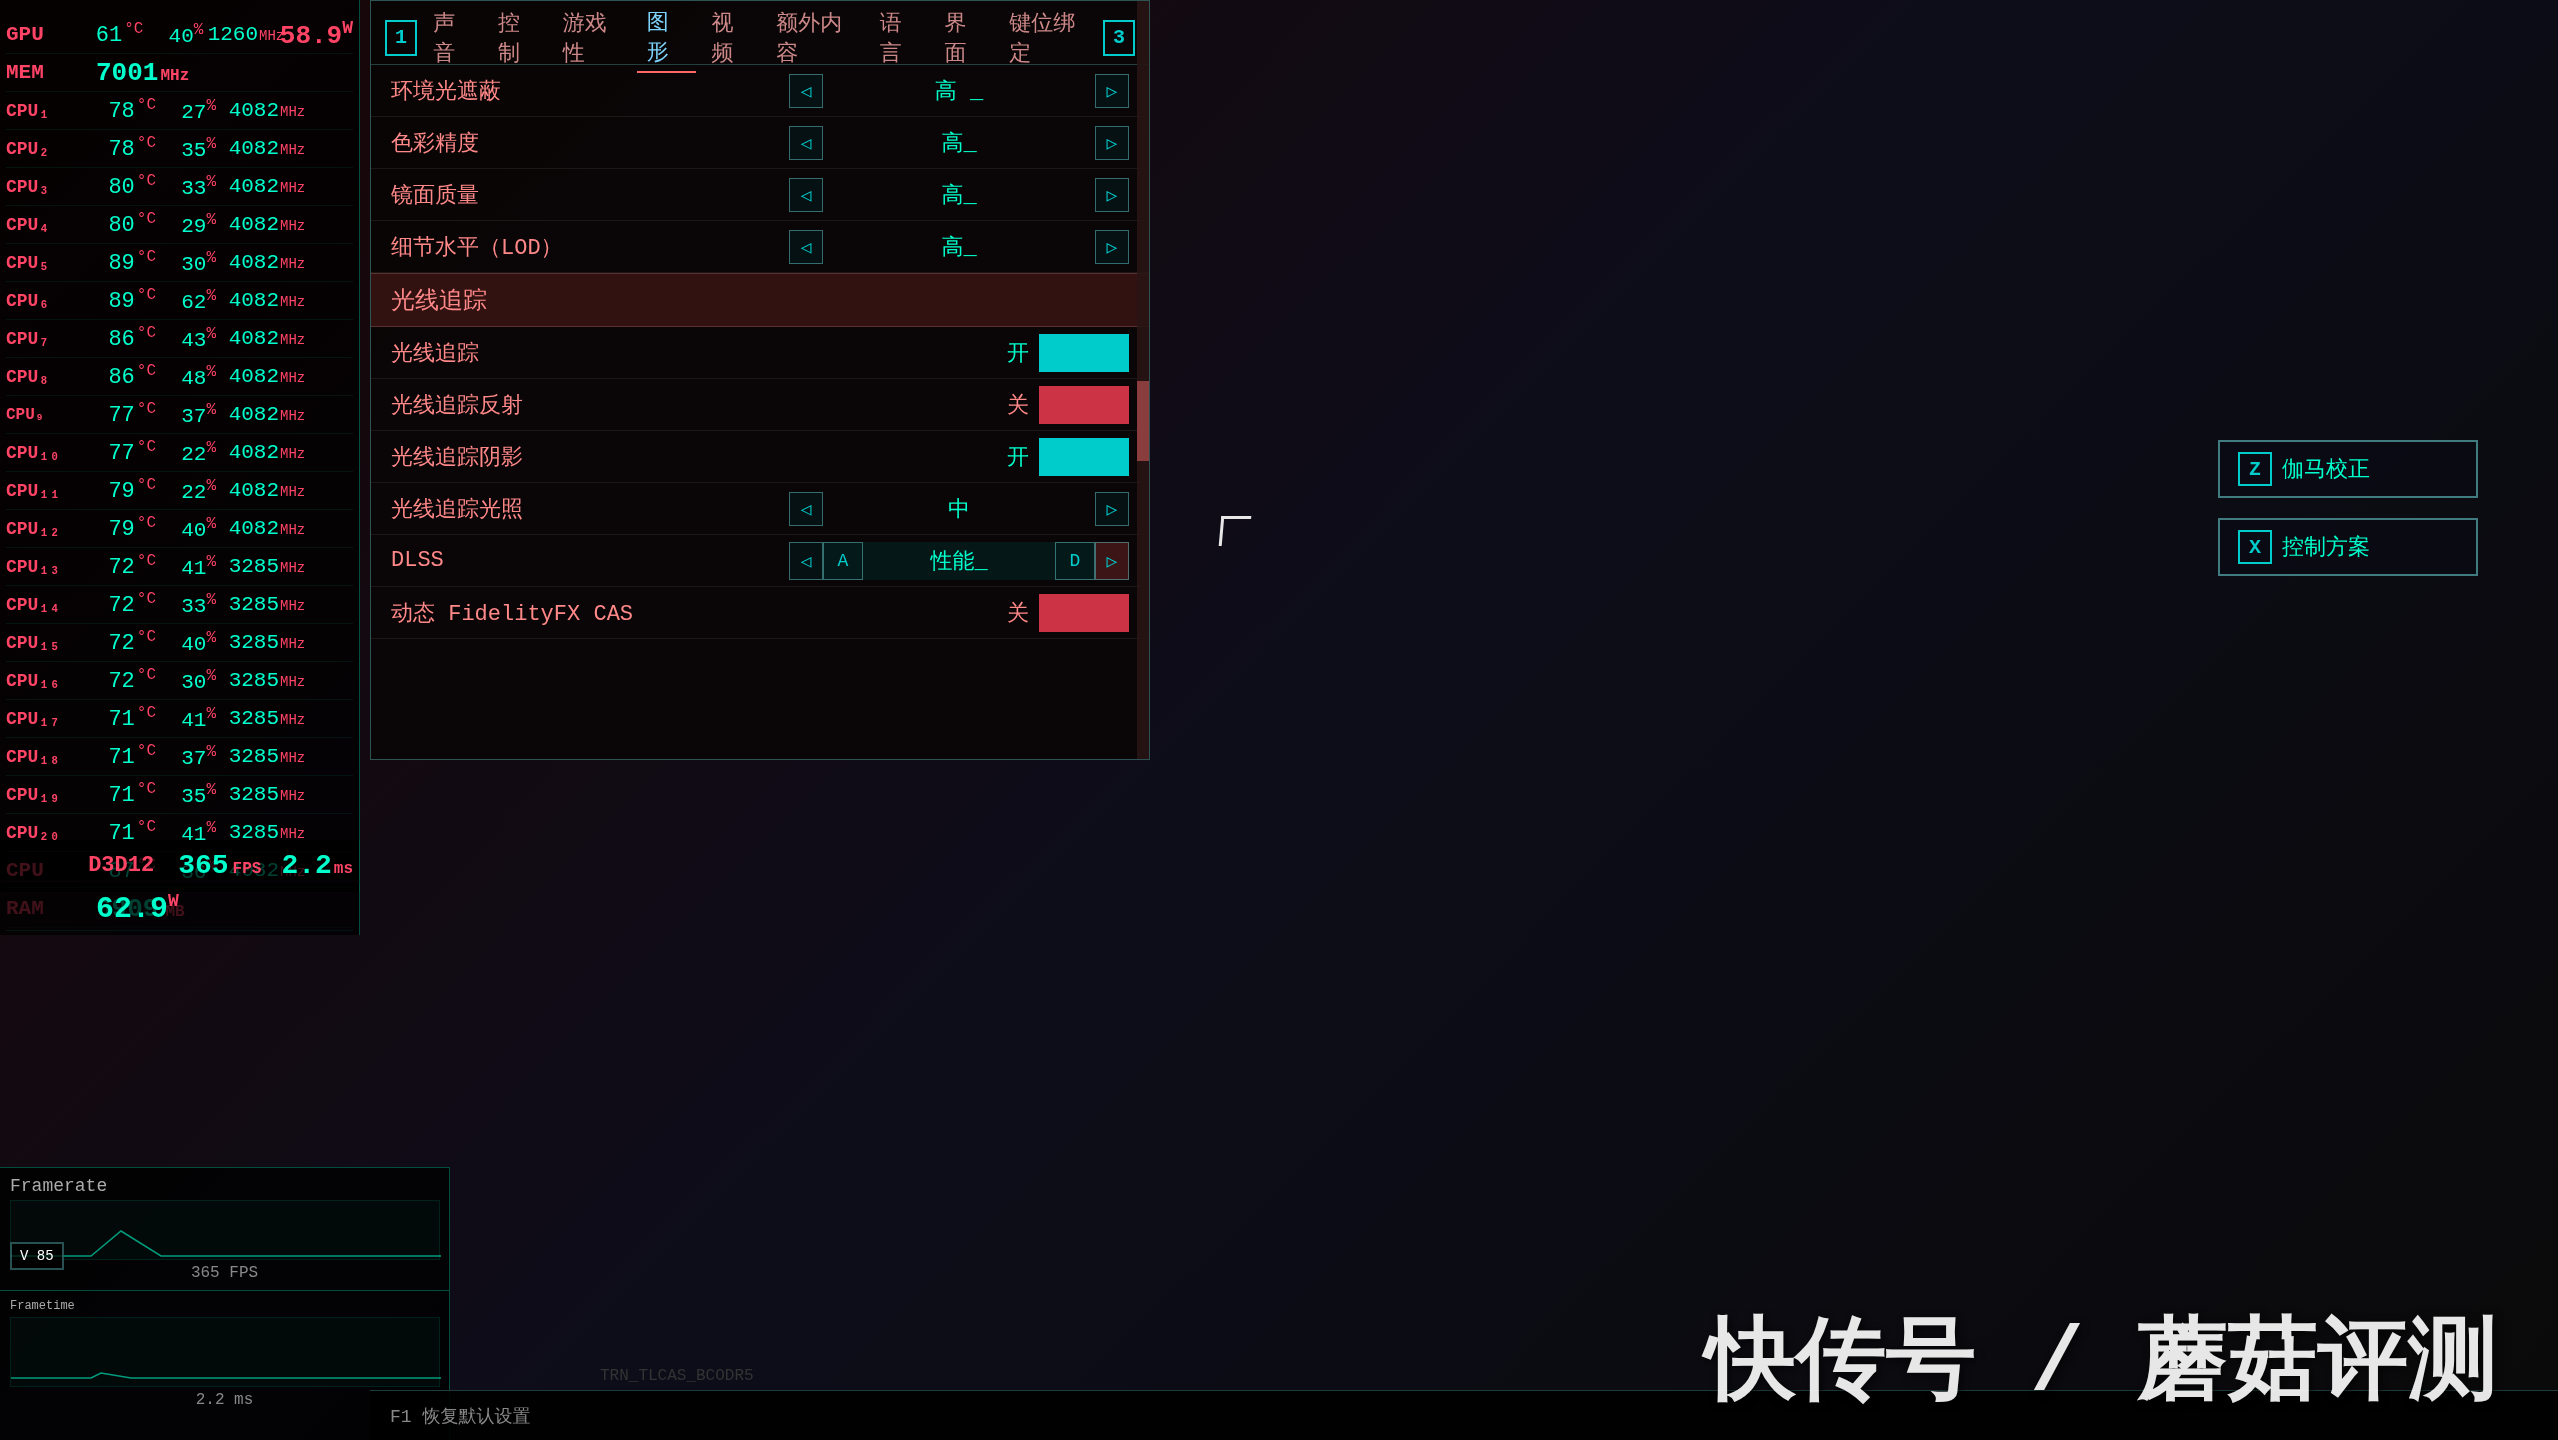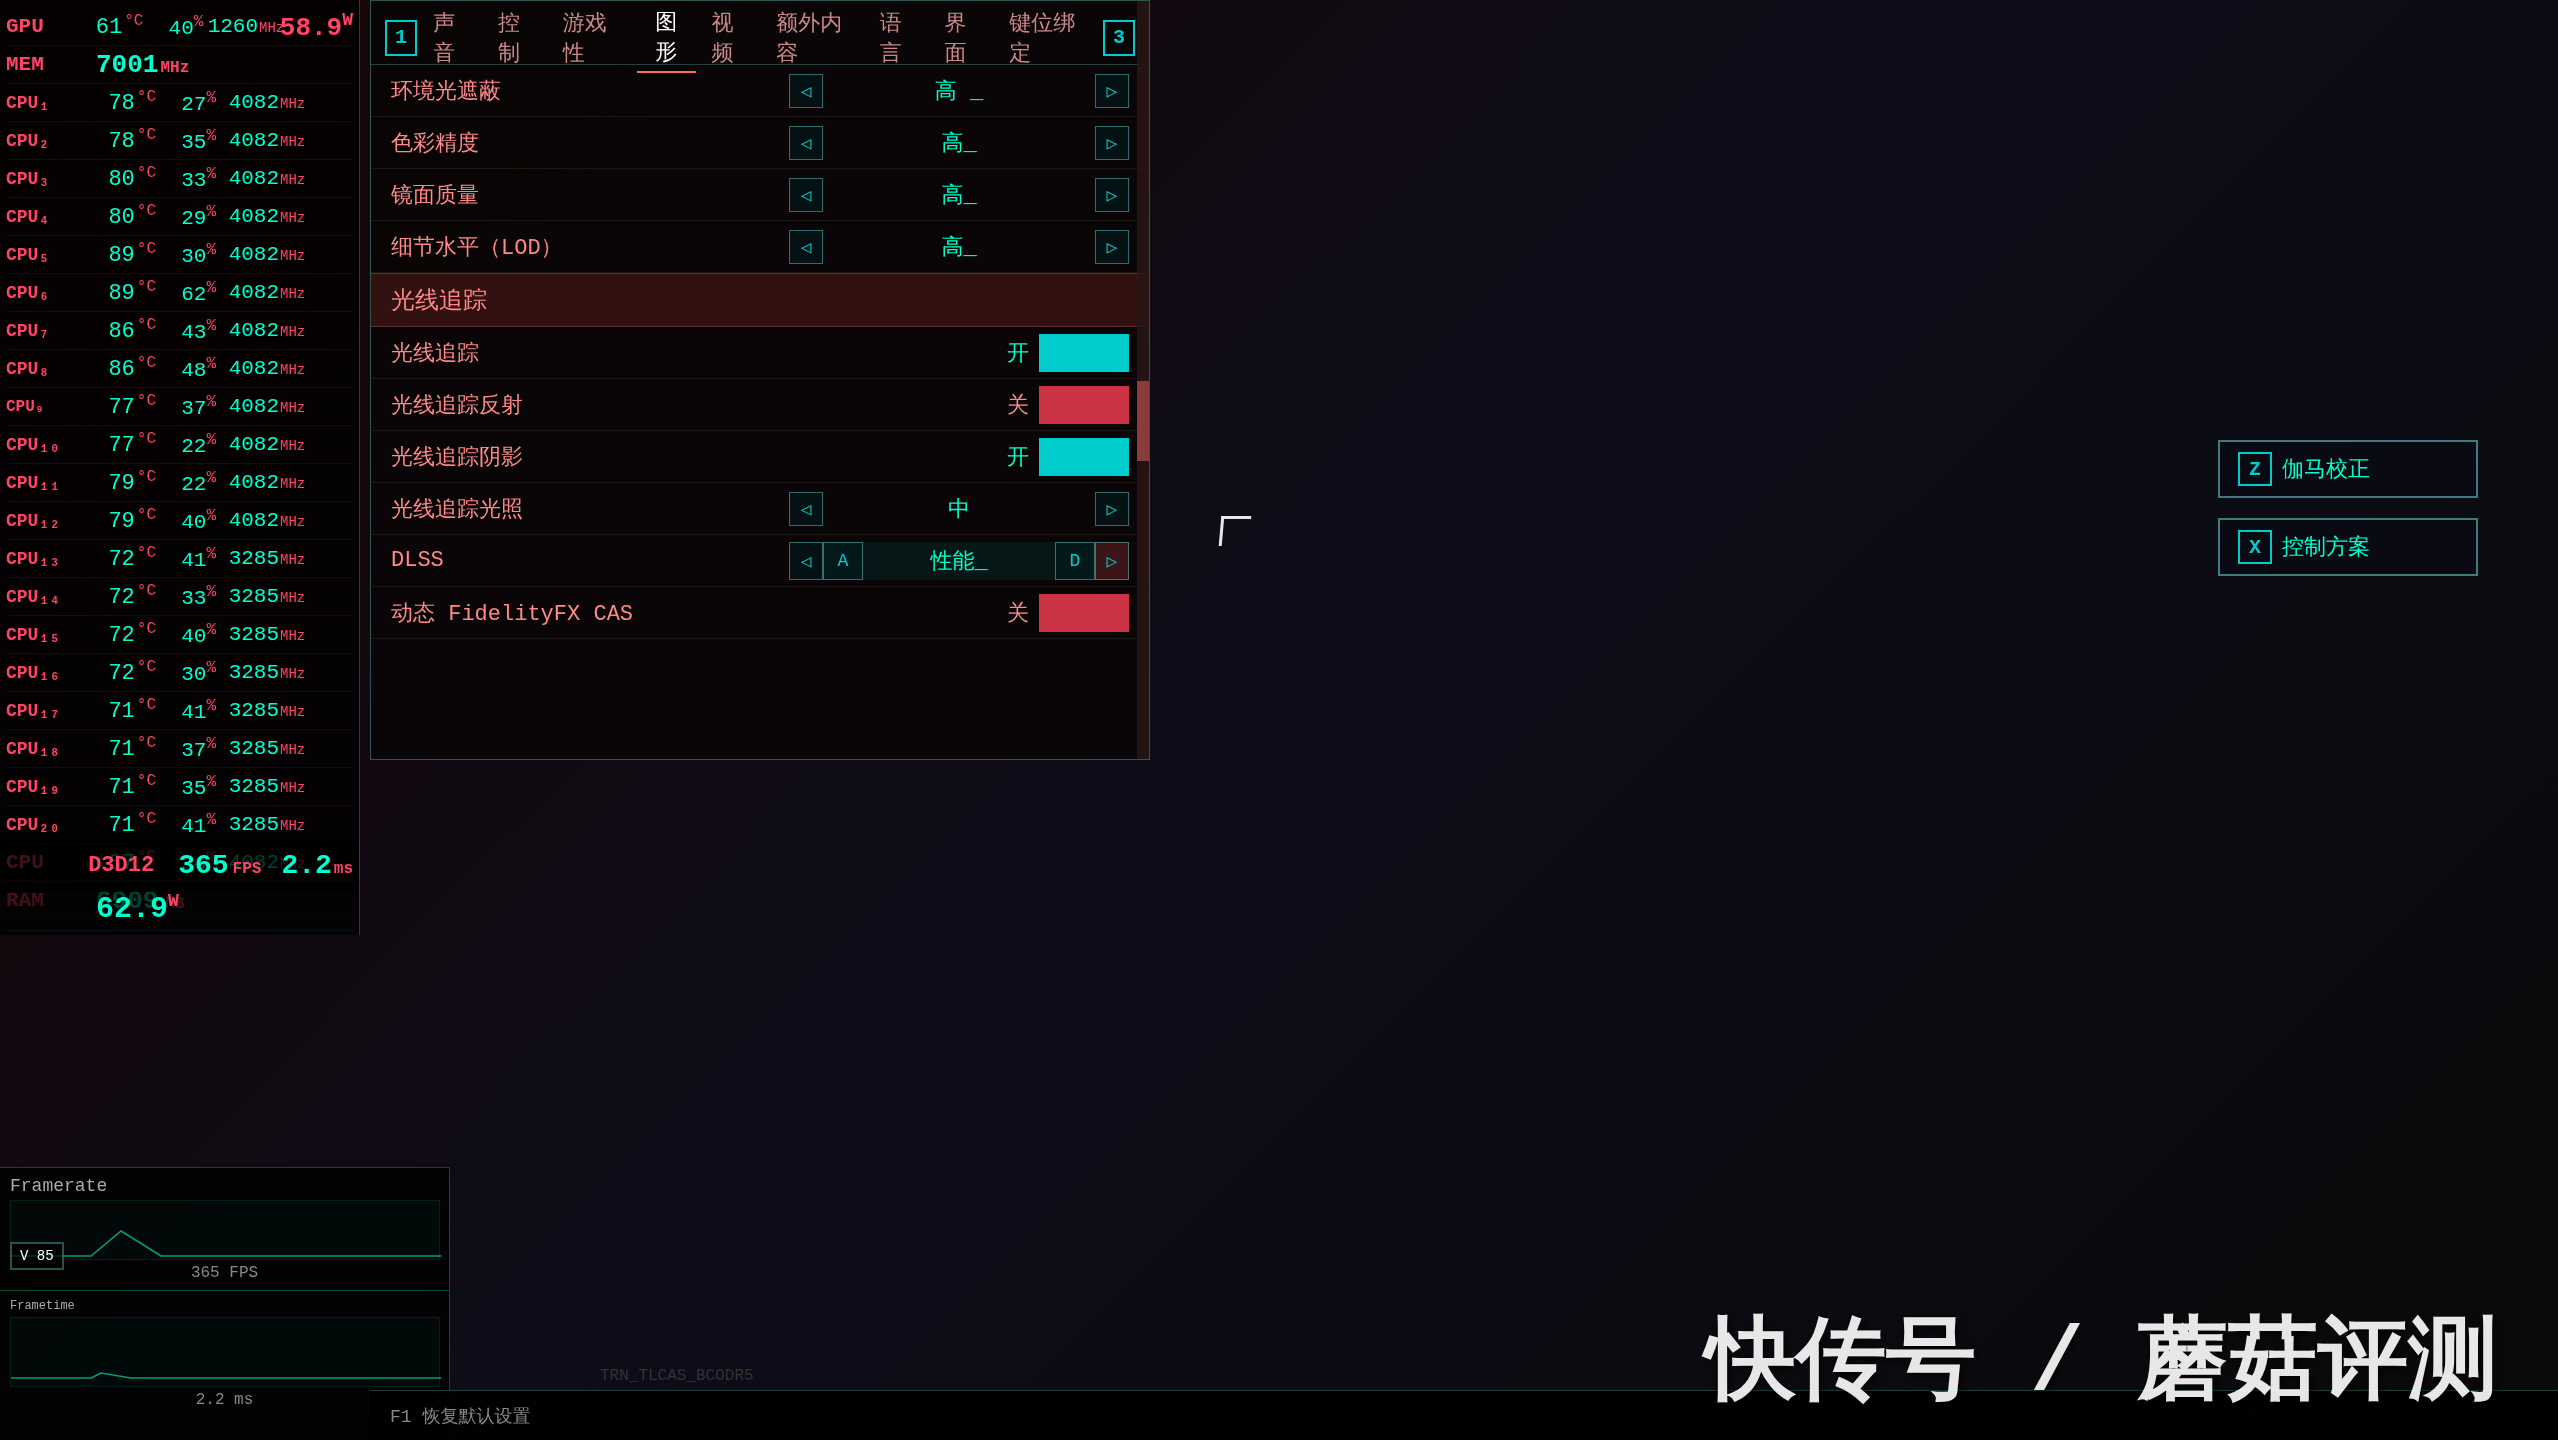--- a/index.html
+++ b/index.html
@@ -21,21 +21,21 @@
 
     
     .hud-panel {
       position: absolute;
       top: 0;
       left: 0;
       width: 360px;
       height: 880px;
       background: rgba(0,0,0,0.75);
       border-right: 1px solid rgba(0,255,200,0.3);
-      padding: 8px 6px;
+      padding: 16px 6px;
       font-size: 22px;
       color: #00ffcc;
       font-family: 'Courier New', monospace;
     }
 
     .hud-row {
       display: flex;
       align-items: center;
       height: 38px;
       border-bottom: 1px solid rgba(0,100,80,0.2);
@@ -125,23 +125,22 @@
 
     .tab-item {
       color: #cc8888;
       font-size: 22px;
       padding: 4px 10px;
       cursor: pointer;
       font-family: 'Courier New', monospace;
     }
 
     .tab-item.active {
-      color: #ffffff;
+      color: #7dd3fc;
       border-bottom: 2px solid #ff6666;
-      text-align: center;
     }
 
     .tab-end-badge {
       margin-left: auto;
       width: 36px;
       height: 36px;
       border: 2px solid #00cccc;
       color: #00cccc;
       display: flex;
       align-items: center;

